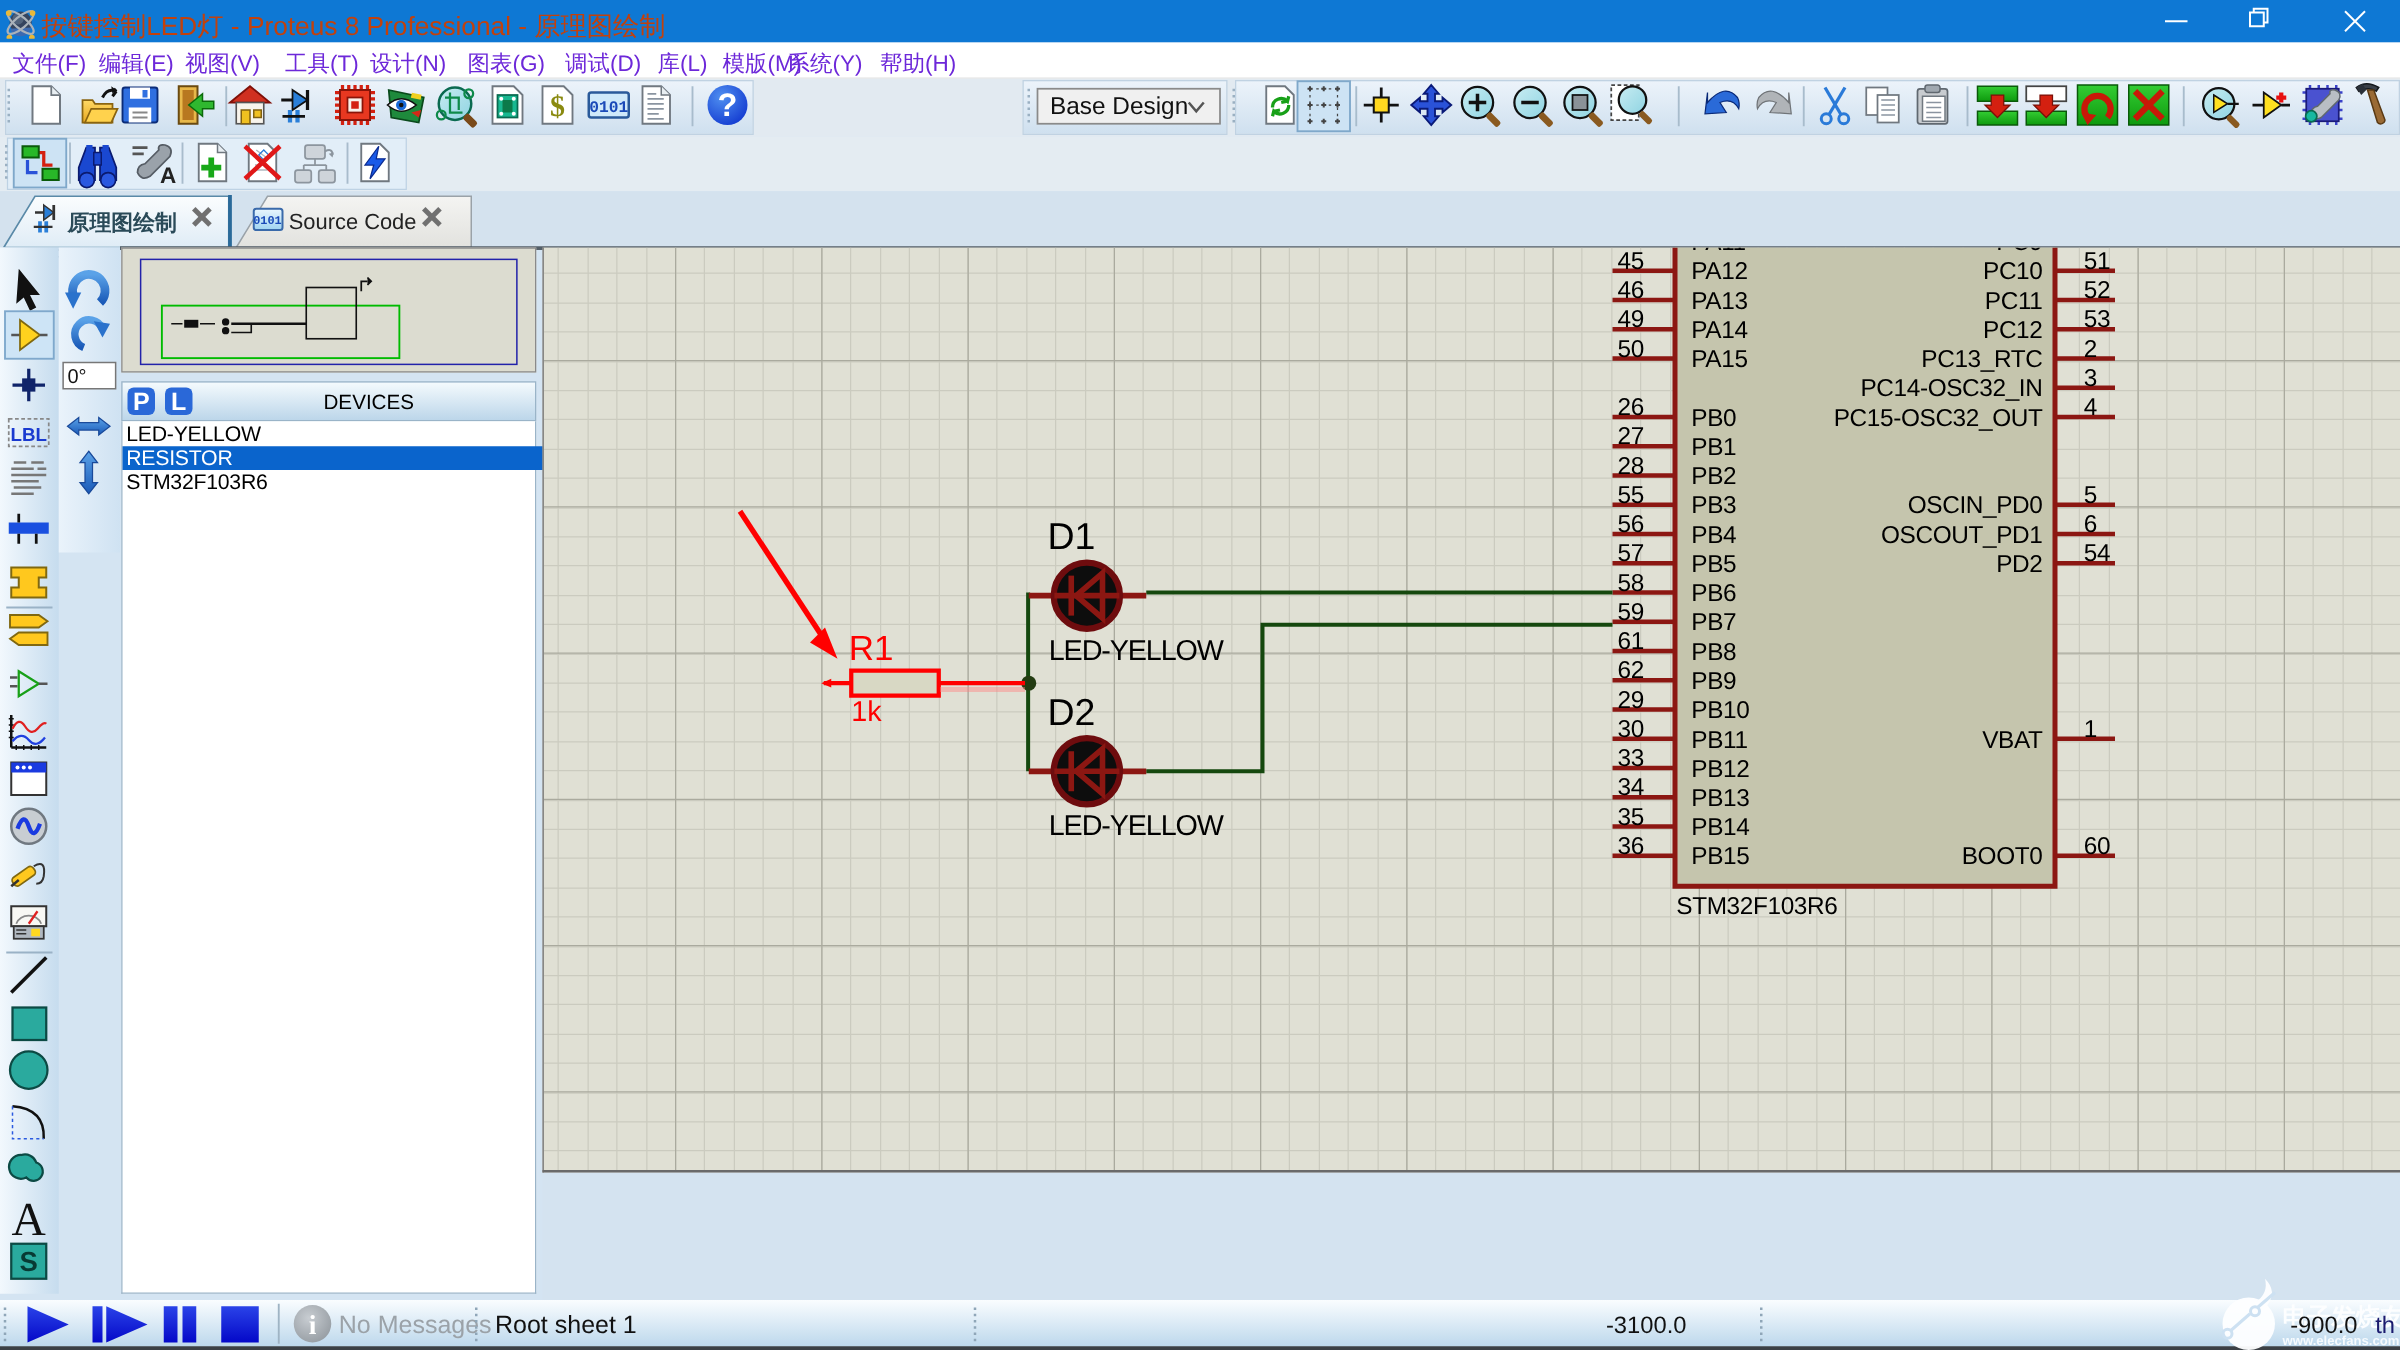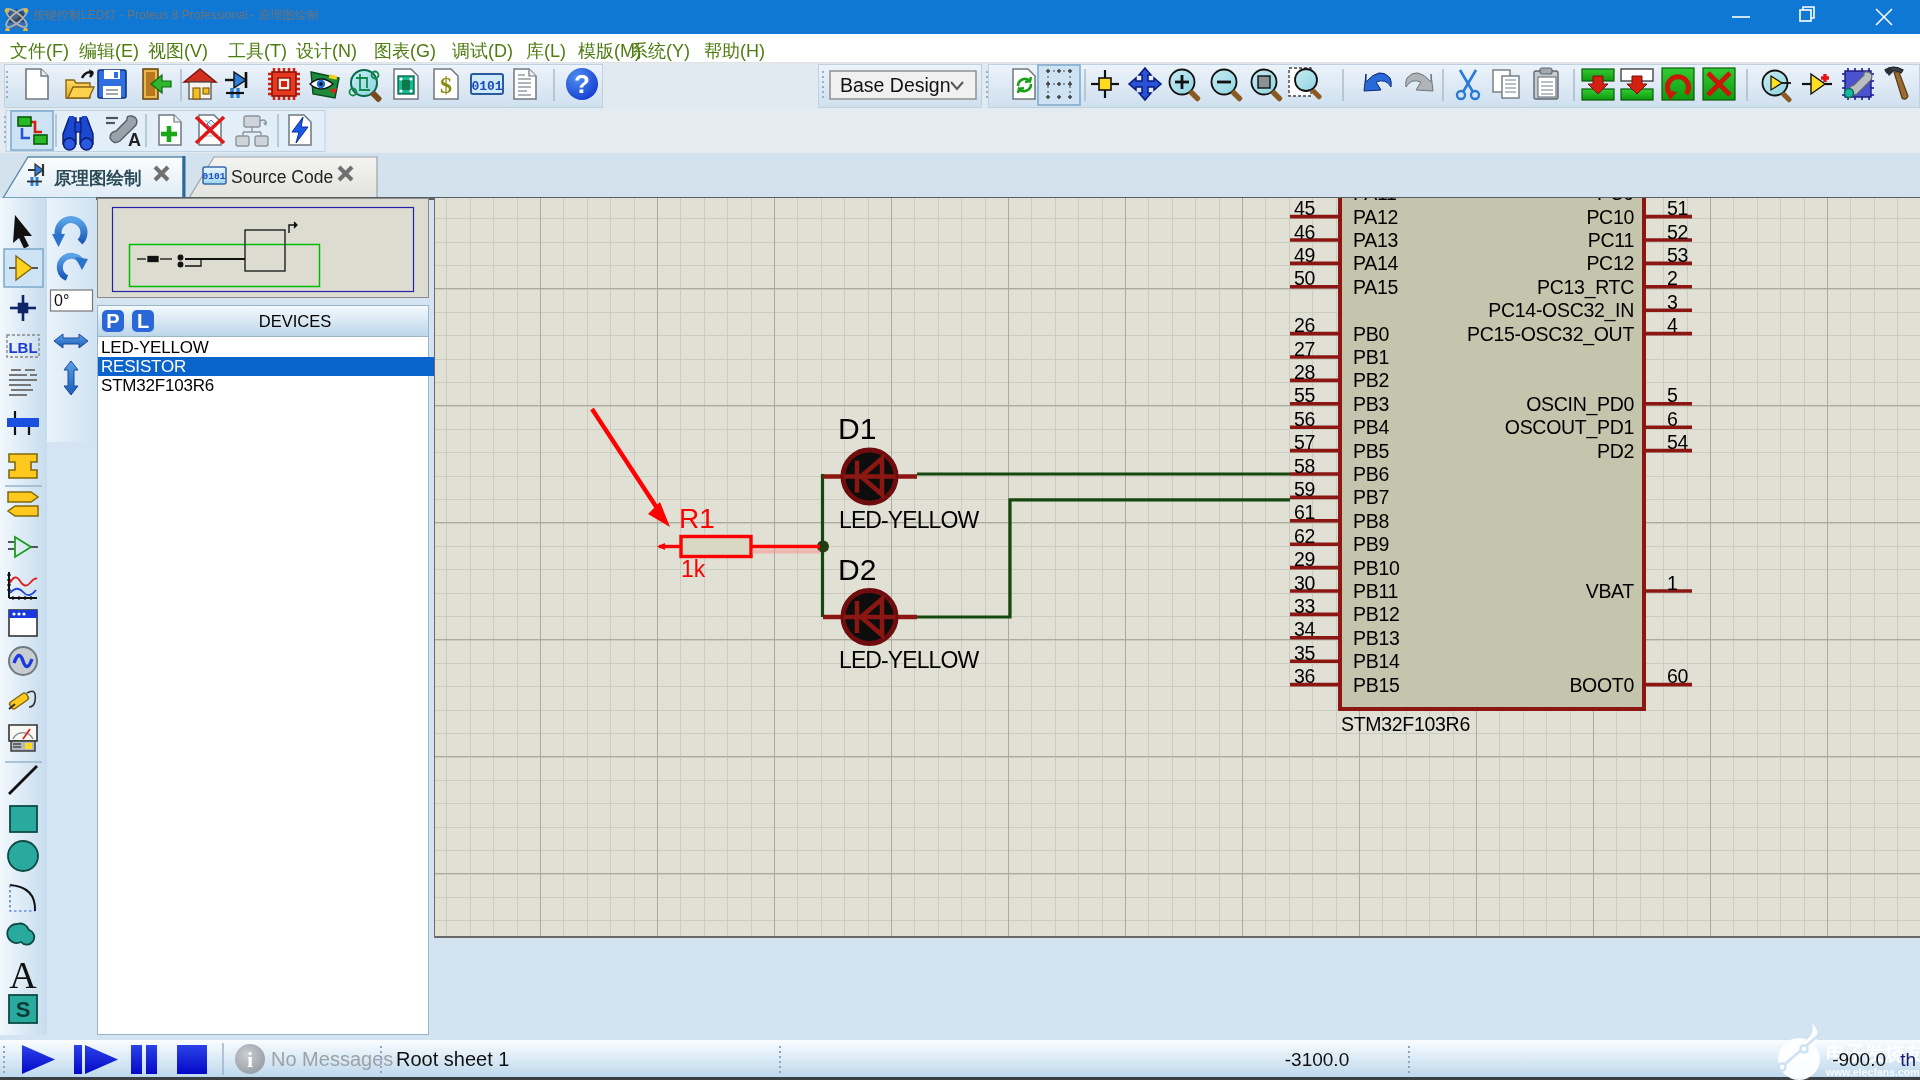--- a/index.html
+++ b/index.html
@@ -1,20 +1,20 @@
 <!DOCTYPE html>
 <html><head><meta charset="utf-8">
 <style>
 *{margin:0;padding:0;box-sizing:border-box}
 html,body{width:1920px;height:1080px;overflow:hidden;font-family:"Liberation Sans",sans-serif;background:#d4e3f0}
 .a{position:absolute}
 #titlebar{left:0;top:0;width:1920px;height:34px;background:#0e78d4;color:#fff}
-#titletext{left:33px;top:7px;font-size:12px;color:#737373;white-space:nowrap}
+#titletext{left:33px;top:7px;font-size:21px;color:#c2410c;white-space:nowrap}
 #menubar{left:0;top:34px;width:1920px;height:29px;background:#ffffff;border-bottom:1px solid #e2e2e2}
-.mi{position:absolute;top:39px;font-size:18px;color:#4d7c0f;white-space:nowrap}
+.mi{position:absolute;top:39px;font-size:18px;color:#6d28d9;white-space:nowrap}
 #tb1{left:0;top:63px;width:1920px;height:46px;background:#e2eaf1}
 #tb2{left:0;top:109px;width:1920px;height:44px;background:#e4ecf2}
 #tabbar{left:0;top:153px;width:1920px;height:45px;background:#d4e2ee}
 #statusbar{left:0;top:1040px;width:1920px;height:37px;background:linear-gradient(#fafdff,#bdd8ec)}
 #darkstrip{left:0;top:1077px;width:1920px;height:3px;background:#3b4045}
 #mainbg{left:0;top:198px;width:434px;height:842px;background:#d4e4f2}
 #sidebar{left:0;top:198px;width:47px;height:837px;background:linear-gradient(to right,#f2f8fd,#c6dcee)}
 #rotcol{left:47px;top:198px;width:49px;height:244px;background:linear-gradient(to right,#eaf3fb,#cfe2f2)}
 #minimap{left:97px;top:198px;width:332px;height:100px;background:#dcdcd0;border:1px solid #8a8a8a}
 #devhdr{left:97px;top:305px;width:332px;height:32px;background:linear-gradient(#f4fafd,#bcd6ea);border:1px solid #9ab4c8}

